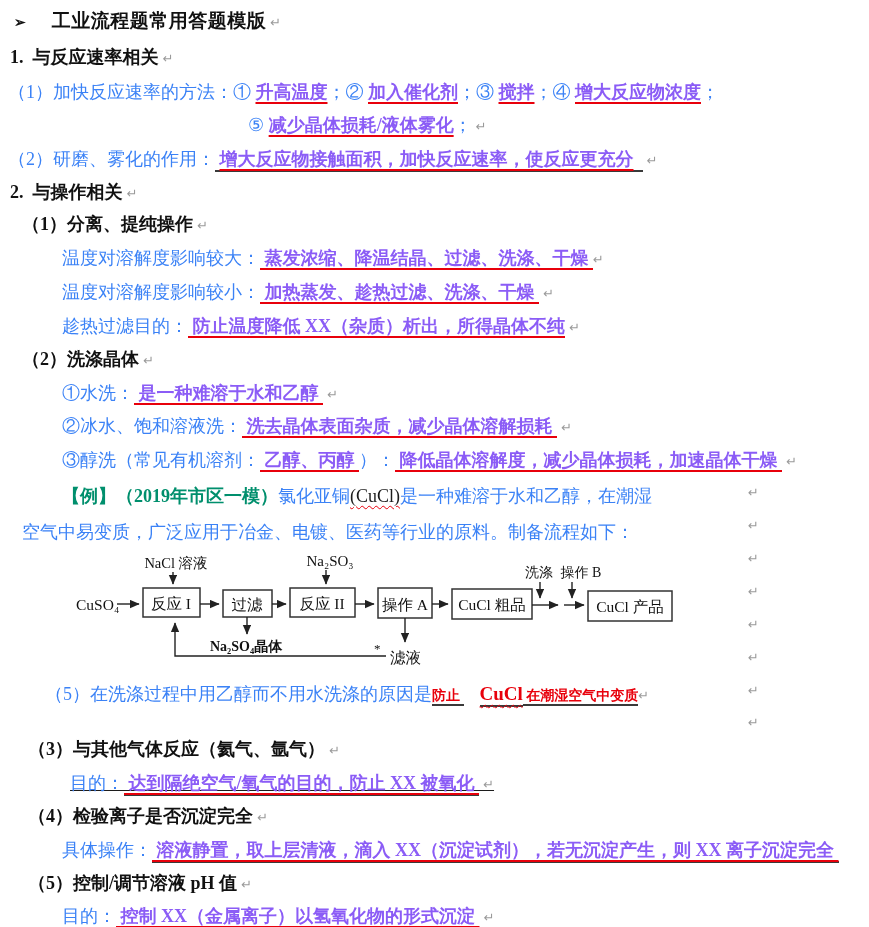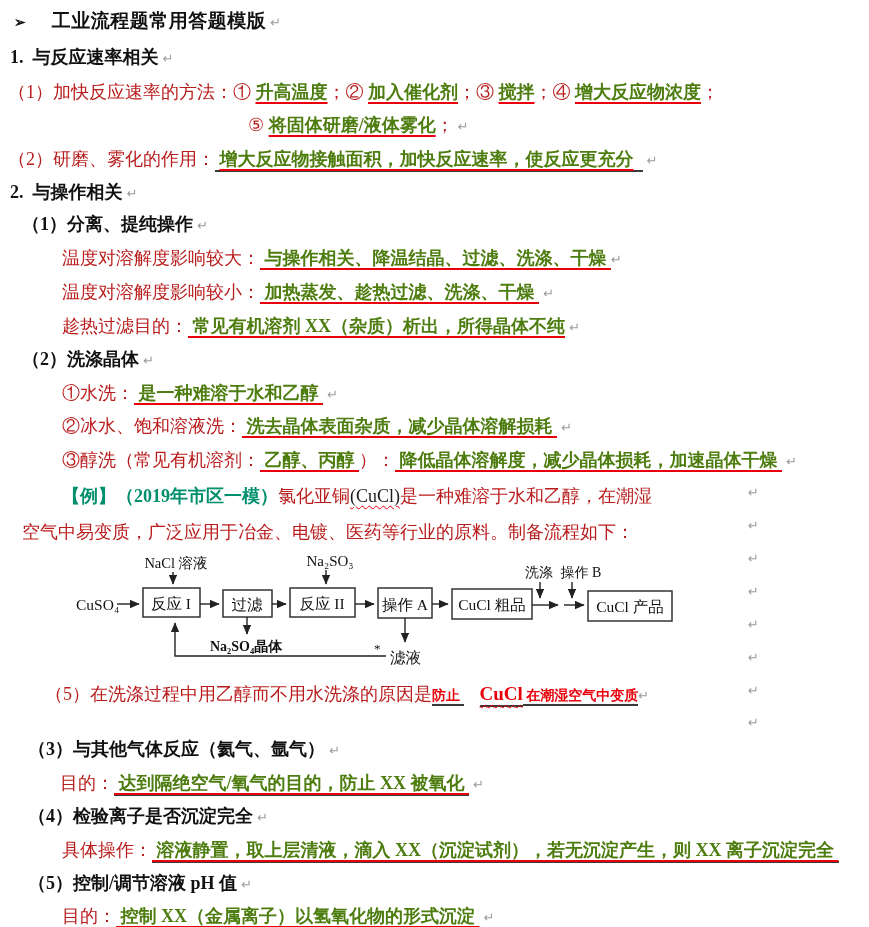--- a/index.html
+++ b/index.html
@@ -2,27 +2,27 @@
 <html><head>
 <meta charset="utf-8">
 <style>
   html,body{margin:0;padding:0;background:#ffffff;}
   #doc{
     position:relative;width:869px;height:927px;background:#ffffff;overflow:hidden;
     font-family:"Liberation Serif","DejaVu Serif",serif;color:#1c1c1c;
   }
   .line{position:absolute;white-space:pre;font-size:18px;line-height:26px;}
   .seg{display:inline;}
-  .s-k{color:#b91c1c;}
+  .s-k{color:#3b82f6;}
   .s-b{color:#111111;font-weight:700;}
   .s-tb{color:#111;font-weight:700;font-size:14px;margin-right:26px;}
   .s-h{color:#111;font-weight:700;font-size:19px;letter-spacing:.5px;
        font-family:"Liberation Sans","DejaVu Sans",sans-serif;}
   .s-g{color:#008f6d;font-weight:700;}
-  .s-r{color:#4d7c0f;font-weight:700;
+  .s-r{color:#8b5cf6;font-weight:700;
        text-decoration-line:underline;text-decoration-color:#e8000b;
        text-decoration-thickness:1.5px;text-underline-offset:4px;margin-top:24px;}
   .s-rn{color:#e8000b;font-weight:700;font-size:14px;}
   .s-rww{color:#e8000b;font-weight:700;font-size:19px;
        text-decoration:underline wavy #e8000b 1px;text-underline-offset:4px;margin-left:16px;}
   .s-kw{color:#1c1c1c;text-decoration:underline wavy #e8000b 1px;text-underline-offset:3px;}
   .s-bl{border-bottom:2px solid #3a3a3a;padding-bottom:1px;}
   .s-p{color:#9a9a9a;font-weight:400;font-size:13px;font-family:"DejaVu Sans",sans-serif;
        text-decoration:none;}
   #flowchart{position:absolute;left:60px;top:552px;}
@@ -30,36 +30,36 @@
 </style>
 </head>
 <body>
 
 <div id="doc">
 
   <div id="lines-root">
       <div class="line" style="left: 14px; top: 8px;"><span class="seg s-tb">➢</span><span class="seg s-h">工业流程题常用答题模版</span><span class="seg s-p"> ↵</span></div>
       <div class="line" style="left: 10px; top: 44px;"><span class="seg s-b">1.  与反应速率相关</span><span class="seg s-p"> ↵</span></div>
       <div class="line" style="left: 8px; top: 79px;"><span class="seg s-k">（1）加快反应速率的方法：① </span><span class="seg s-r">升高温度</span><span class="seg s-k">；② </span><span class="seg s-r">加入催化剂</span><span class="seg s-k">；③ </span><span class="seg s-r">搅拌</span><span class="seg s-k">；④ </span><span class="seg s-r">增大反应物浓度</span><span class="seg s-k">；</span></div>
-      <div class="line" style="left: 248px; top: 112px;"><span class="seg s-k">⑤ </span><span class="seg s-r">将固体研磨/液体雾化</span><span class="seg s-k">；</span><span class="seg s-p"> ↵</span></div>
+      <div class="line" style="left: 248px; top: 112px;"><span class="seg s-k">⑤ </span><span class="seg s-r">减少晶体损耗/液体雾化</span><span class="seg s-k">；</span><span class="seg s-p"> ↵</span></div>
       <div class="line" style="left: 8px; top: 146px;"><span class="seg s-k">（2）研磨、雾化的作用：</span><span class="seg s-bl"> </span><span class="seg s-r s-bl">增大反应物接触面积，加快反应速率，使反应更充分</span><span class="seg s-bl">  </span><span class="seg s-p"> ↵</span></div>
       <div class="line" style="left: 10px; top: 179px;"><span class="seg s-b">2.  与操作相关</span><span class="seg s-p"> ↵</span></div>
       <div class="line" style="left: 22px; top: 211px;"><span class="seg s-b">（1）分离、提纯操作</span><span class="seg s-p"> ↵</span></div>
-      <div class="line" style="left: 62px; top: 245px;"><span class="seg s-k">温度对溶解度影响较大：</span><span class="seg s-r"> 与操作相关、降温结晶、过滤、洗涤、干燥 </span><span class="seg s-p">↵</span></div>
+      <div class="line" style="left: 62px; top: 245px;"><span class="seg s-k">温度对溶解度影响较大：</span><span class="seg s-r"> 蒸发浓缩、降温结晶、过滤、洗涤、干燥 </span><span class="seg s-p">↵</span></div>
       <div class="line" style="left: 62px; top: 279px;"><span class="seg s-k">温度对溶解度影响较小：</span><span class="seg s-r"> 加热蒸发、趁热过滤、洗涤、干燥 </span><span class="seg s-p"> ↵</span></div>
-      <div class="line" style="left: 62px; top: 313px;"><span class="seg s-k">趁热过滤目的：</span><span class="seg s-r"> 常见有机溶剂 XX（杂质）析出，所得晶体不纯</span><span class="seg s-p"> ↵</span></div>
+      <div class="line" style="left: 62px; top: 313px;"><span class="seg s-k">趁热过滤目的：</span><span class="seg s-r"> 防止温度降低 XX（杂质）析出，所得晶体不纯</span><span class="seg s-p"> ↵</span></div>
       <div class="line" style="left: 22px; top: 346px;"><span class="seg s-b">（2）洗涤晶体</span><span class="seg s-p"> ↵</span></div>
       <div class="line" style="left: 62px; top: 380px;"><span class="seg s-k">①水洗：</span><span class="seg s-r"> 是一种难溶于水和乙醇 </span><span class="seg s-p"> ↵</span></div>
       <div class="line" style="left: 62px; top: 413px;"><span class="seg s-k">②冰水、饱和溶液洗：</span><span class="seg s-r"> 洗去晶体表面杂质，减少晶体溶解损耗 </span><span class="seg s-p"> ↵</span></div>
       <div class="line" style="left: 62px; top: 447px;"><span class="seg s-k">③醇洗（常见有机溶剂：</span><span class="seg s-r"> 乙醇、丙醇 </span><span class="seg s-k">）：</span><span class="seg s-r"> 降低晶体溶解度，减少晶体损耗，加速晶体干燥 </span><span class="seg s-p"> ↵</span></div>
       <div class="line" style="left: 62px; top: 483px;"><span class="seg s-g">【例】</span><span class="seg s-g">（2019年市区一模）</span><span class="seg s-k">氯化亚铜</span><span class="seg s-kw">(CuCl)</span><span class="seg s-k">是一种难溶于水和乙醇，在潮湿</span></div>
       <div class="line" style="left: 22px; top: 519px;"><span class="seg s-k">空气中易变质，广泛应用于冶金、电镀、医药等行业的原料。制备流程如下：</span></div>
       <div class="line" style="left: 45px; top: 681px;"><span class="seg s-k">（5）在洗涤过程中用乙醇而不用水洗涤的原因是</span><span class="seg s-rn s-bl">防止 </span><span class="seg s-rww s-bl">CuCl</span><span class="seg s-rn s-bl"> 在潮湿空气中变质</span><span class="seg s-p">↵</span></div>
       <div class="line" style="left: 28px; top: 736px;"><span class="seg s-b">（3）与其他气体反应（氦气、氩气）</span><span class="seg s-p"> ↵</span></div>
-      <div class="line" style="left: 60px; top: 770px;"><span class="seg s-k">目的：</span><span class="seg s-r s-bl"> 达到隔绝空气/氧气的目的，防止 XX 被氧化 </span><span class="seg s-p"> ↵</span></div>
+      <div class="line" style="left: 70px; top: 770px; text-decoration: underline;"><span class="seg s-k">目的：</span><span class="seg s-r s-bl"> 达到隔绝空气/氧气的目的，防止 XX 被氧化 </span><span class="seg s-p"> ↵</span></div>
       <div class="line" style="left: 28px; top: 803px;"><span class="seg s-b">（4）检验离子是否沉淀完全</span><span class="seg s-p"> ↵</span></div>
       <div class="line" style="left: 62px; top: 837px;"><span class="seg s-k">具体操作：</span><span class="seg s-r s-bl"> 溶液静置，取上层清液，滴入 XX（沉淀试剂），若无沉淀产生，则 XX 离子沉淀完全 </span></div>
       <div class="line" style="left: 28px; top: 870px;"><span class="seg s-b">（5）控制/调节溶液 pH 值</span><span class="seg s-p"> ↵</span></div>
       <div class="line" style="left: 62px; top: 903px;"><span class="seg s-k">目的：</span><span class="seg s-r s-bl"> 控制 XX（金属离子）以氢氧化物的形式沉淀 </span><span class="seg s-p"> ↵</span></div>
       <div class="line" style="left: 748px; top: 478px;"><span class="seg s-p">↵</span></div>
       <div class="line" style="left: 748px; top: 511px;"><span class="seg s-p">↵</span></div>
       <div class="line" style="left: 748px; top: 544px;"><span class="seg s-p">↵</span></div>
       <div class="line" style="left: 748px; top: 577px;"><span class="seg s-p">↵</span></div>
       <div class="line" style="left: 748px; top: 610px;"><span class="seg s-p">↵</span></div>
       <div class="line" style="left: 748px; top: 643px;"><span class="seg s-p">↵</span></div>

